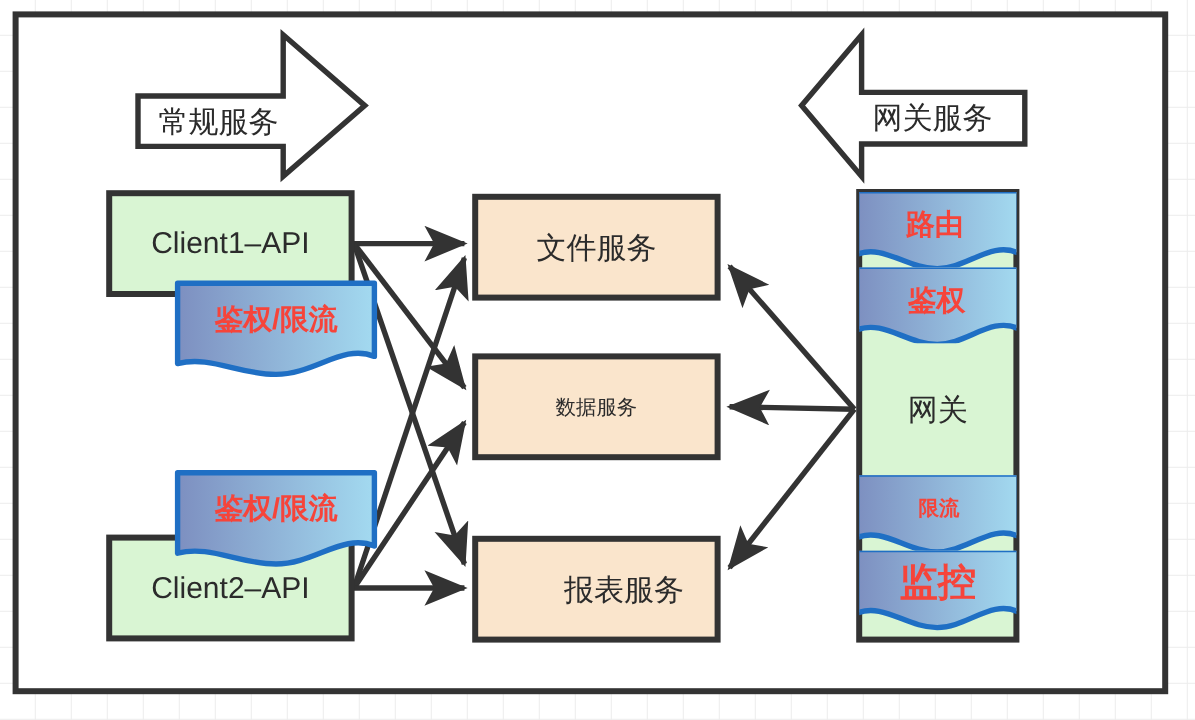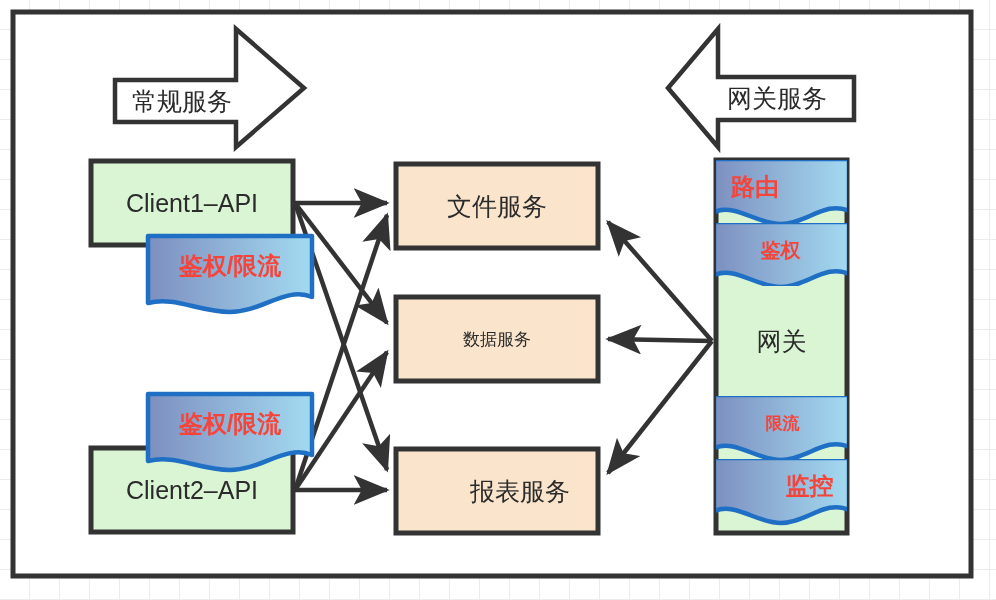--- a/index.html
+++ b/index.html
@@ -138,23 +138,23 @@
   <div class="lbl lbl-red" style="left:148px; top:244px; width:164px; height:44px; font-size:24px;">鉴权/限流</div>
 
   <div class="lbl lbl-red" style="left:148px; top:402px; width:164px; height:44px; font-size:24px;">鉴权/限流</div>
 
   <div class="lbl lbl-dark" style="left:396px; top:164px; width:202px; height:84px; font-size:25px;">文件服务</div>
 
   <div class="lbl lbl-dark" style="left:396px; top:297px; width:202px; height:84px; font-size:17px;">数据服务</div>
 
   <div class="lbl lbl-dark" style="left:419px; top:449px; width:202px; height:84px; font-size:25px;">报表服务</div>
 
-  <div class="lbl lbl-red" style="left:692px; top:166px; width:126px; height:42px; font-size:24px;">路由</div>
+  <div class="lbl lbl-red" style="left:716px; top:166px; width:126px; height:42px; font-size:24px;">路由</div>
 
-  <div class="lbl lbl-red" style="left:716px; top:229px; width:129px; height:42px; font-size:20px;">鉴权</div>
+  <div class="lbl lbl-red" style="left:716px; top:229px; width:129px; height:42px; font-size:24px;">鉴权</div>
 
   <div class="lbl lbl-dark" style="left:716px; top:318px; width:131px; height:46px; font-size:25px;font-family:Liberation Mono, monospace;">网关</div>
 
   <div class="lbl lbl-red" style="left:716px; top:402px; width:133px; height:42px; font-size:17px;text-align:right;">限流</div>
 
-  <div class="lbl lbl-red" style="left:716px; top:465px; width:131px; height:42px; font-size:24px;padding-left:28px;">监控</div>
+  <div class="lbl lbl-red" style="left:716px; top:465px; width:131px; height:42px; font-size:32px;">监控</div>
 
 </div>
 
 </body></html>

